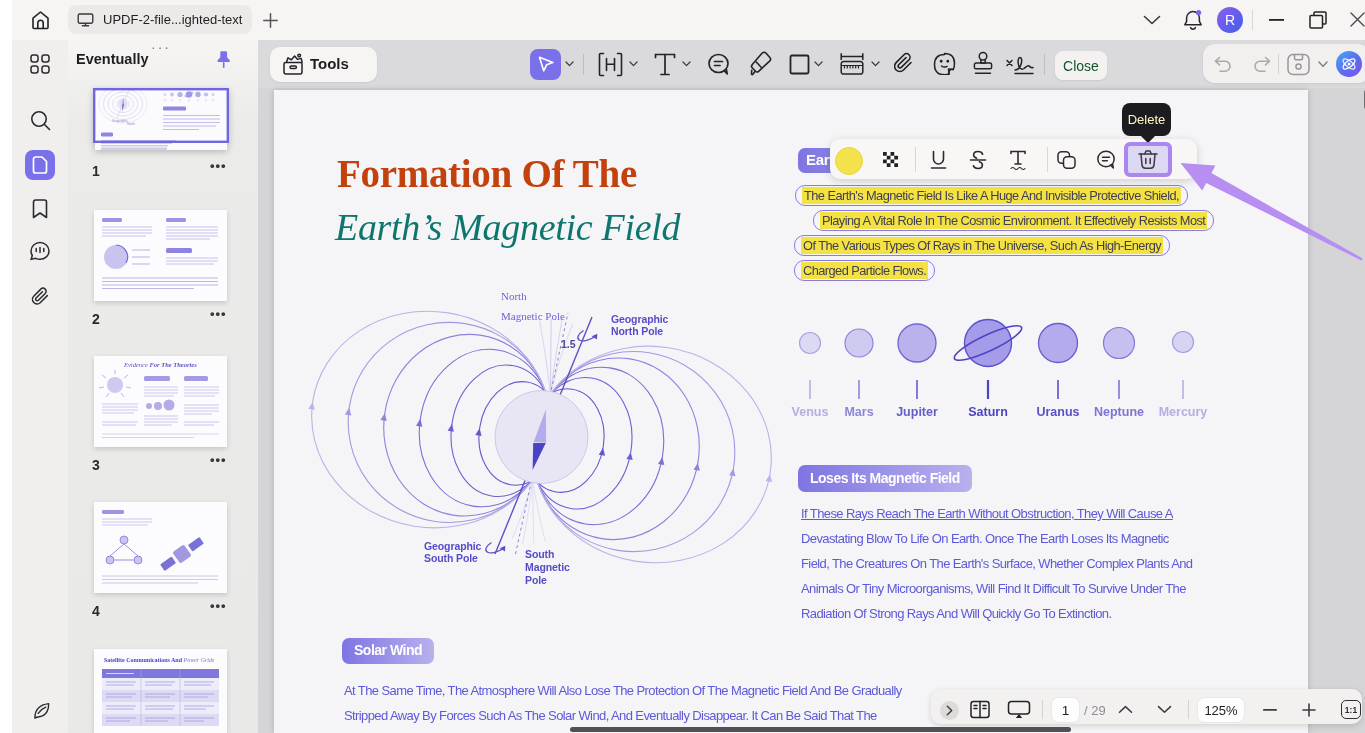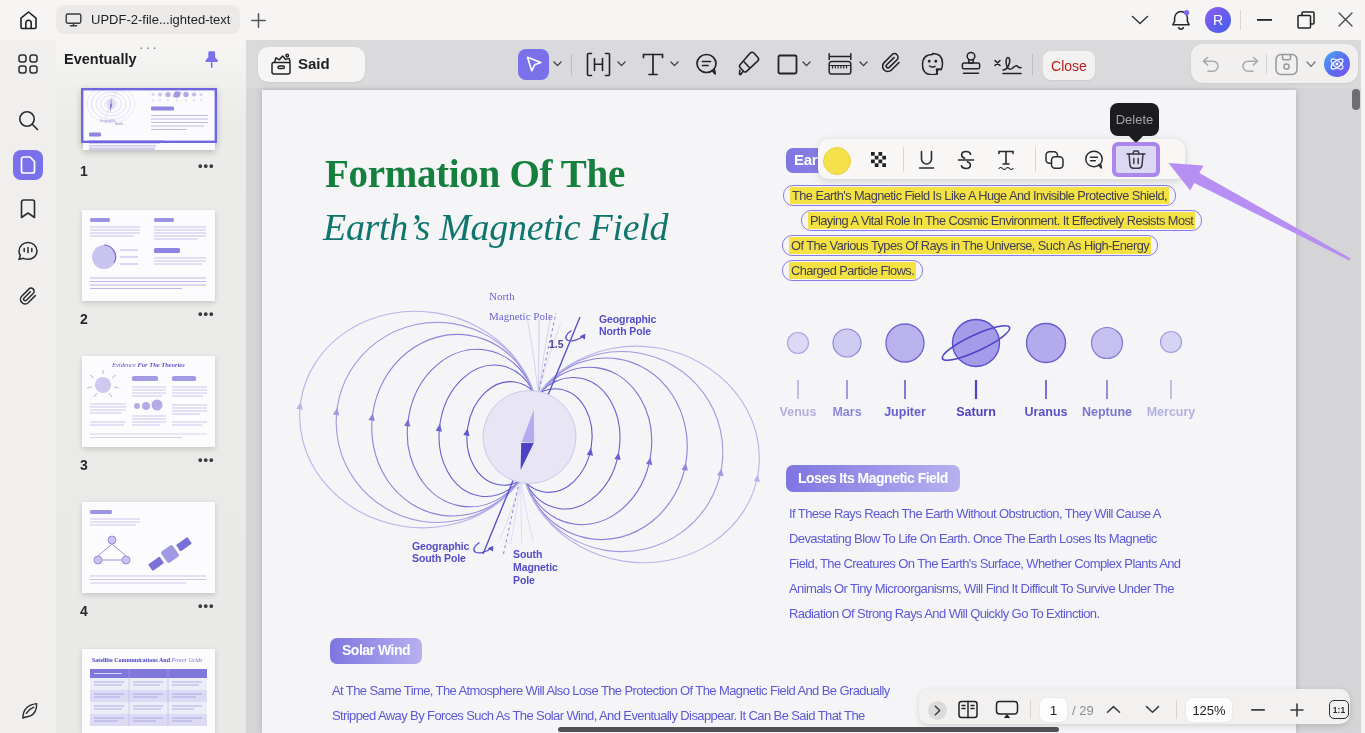--- a/index.html
+++ b/index.html
@@ -1,17 +1,17 @@
 <!DOCTYPE html>
 <html><head>
 <meta charset="utf-8">
 <style>
 * { margin:0; padding:0; box-sizing:border-box; }
 html,body { width:1365px; height:733px; overflow:hidden; font-family:"Liberation Sans", sans-serif; }
-#app { position:absolute; left:0; top:0; width:1253px; height:733px; background:#f6f5f3; }
+#app { position:absolute; left:12px; top:0; width:1253px; height:733px; background:#f6f5f3; }
 .abs { position:absolute; }
 
 
 #titlebar { position:absolute; left:0; top:0; width:1365px; height:40px; background:#f6f5f3; }
 #tab { position:absolute; left:56px; top:5px; width:184px; height:29px; background:#ebeae8; border-radius:8px; display:flex; align-items:center; padding-left:9px; color:#1f1f22; font-size:13px; white-space:nowrap; }
 
 
 #sidebar { position:absolute; left:0; top:40px; width:56px; height:693px; background:#f0efed; }
 #thumbpanel { position:absolute; left:56px; top:40px; width:190px; height:693px; background:linear-gradient(180deg,#f6f5f3 0%, #ebebe9 12%, #e9e9e7 100%); }
 
@@ -348,21 +348,21 @@
   </div>
   <div id="toolstrip"></div>
 
   <div class="abs" style="left:258px;top:47px;width:107px;height:35px;background:#f6f5f3;border-radius:10px;box-shadow:0 1px 2px rgba(0,0,0,0.08);"></div>
   <svg class="abs" style="left:270px;top:53px" width="24" height="23" viewBox="0 0 24 23" fill="none" stroke="#232327" stroke-width="1.5" stroke-linejoin="round" stroke-linecap="round">
     <path d="M3.5 9.5 h15 a1.5 1.5 0 0 1 1.5 1.5 v8 a2 2 0 0 1 -2 2 h-14 a2 2 0 0 1 -2 -2 v-8 a1.5 1.5 0 0 1 1.5 -1.5 Z"></path>
     <path d="M4.5 9.2 L6 4.8 l3.4 2 L12.6 3 l3 3.4 3.6 -1 0.9 3.8"></path>
     <rect x="8" y="13" width="6.4" height="2.6" rx="1.3"></rect>
     <circle cx="17.2" cy="2.6" r="1.3"></circle>
   </svg>
-  <div class="abs" style="left:298px;top:55px;font-size:15px;font-weight:bold;color:#1e1e21;">Said</div>
+  <div class="abs" style="left:298px;top:55px;font-size:15px;font-weight:bold;color:#1e1e21;">Tools</div>
 
   <div class="abs" style="left:518px;top:49px;width:31px;height:31px;background:#7a71ea;border-radius:8px;"></div>
   <svg class="abs" style="left:525px;top:55px" width="18" height="19" viewBox="0 0 18 19" fill="none" stroke="#fff" stroke-width="1.6" stroke-linejoin="round">
     <path d="M2.5 2.2 L15.8 7.6 L9.6 9.8 L6.7 15.8 Z"></path>
   </svg>
   <svg class="abs" style="left:553px;top:61px" width="9" height="6" viewBox="0 0 9 6" fill="none" stroke="#3c3c40" stroke-width="1.3" stroke-linecap="round" stroke-linejoin="round">
       <path d="M1 1 L4.5 4.6 L8 1"></path>
     </svg>
   <div class="abs" style="left:571px;top:54px;width:1px;height:21px;background:#bdbcbe;"></div>
 
@@ -431,21 +431,21 @@
     <path d="M2.5 22.3 h15" stroke-linecap="round"></path>
   </svg>
 
   <svg class="abs" style="left:993px;top:54px" width="30" height="22" viewBox="0 0 30 22" fill="none" stroke="#232327" stroke-width="1.5" stroke-linecap="round">
     <path d="M2 6.5 l5 5 M7 6.5 l-5 5"></path>
     <path d="M10 16 C13 16 15.5 13 16.5 8.5 C17 6 16.5 3.5 15 3.5 C13.5 3.5 12.8 6.5 13.2 9.5 C13.7 13.5 16 16.5 19 14.5 C21 13.2 22 11.5 23.5 11.8 C25 12.1 25 14 28 13.6"></path>
     <path d="M10 19.5 h18"></path>
   </svg>
   <div class="abs" style="left:1032px;top:54px;width:1px;height:21px;background:#bdbcbe;"></div>
 
-  <div class="abs" style="left:1043px;top:51px;width:52px;height:29px;background:#f3f2f0;border-radius:8px;box-shadow:0 1px 2px rgba(0,0,0,0.07);display:flex;align-items:center;justify-content:center;font-size:14px;color:#b91c1c;">Close</div>
+  <div class="abs" style="left:1043px;top:51px;width:52px;height:29px;background:#f3f2f0;border-radius:8px;box-shadow:0 1px 2px rgba(0,0,0,0.07);display:flex;align-items:center;justify-content:center;font-size:14px;color:#14532d;">Close</div>
 
   <div class="abs" style="left:1191px;top:44px;width:167px;height:39px;background:#f1f0ef;border-radius:12px;box-shadow:0 1px 3px rgba(0,0,0,0.08);"></div>
   <svg class="abs" style="left:1202px;top:56px" width="18" height="16" viewBox="0 0 18 16" fill="none" stroke="#aaa9ad" stroke-width="1.6" stroke-linecap="round" stroke-linejoin="round">
     <path d="M5.5 1.5 L1.5 5.2 L5.5 8.9"></path>
     <path d="M1.8 5.2 H11 a5 5 0 0 1 0 10 H6"></path>
   </svg>
   <svg class="abs" style="left:1241px;top:56px" width="18" height="16" viewBox="0 0 18 16" fill="none" stroke="#aaa9ad" stroke-width="1.6" stroke-linecap="round" stroke-linejoin="round">
     <path d="M12.5 1.5 L16.5 5.2 L12.5 8.9"></path>
     <path d="M16.2 5.2 H7 a5 5 0 0 0 0 10 h5"></path>
   </svg>
@@ -551,40 +551,40 @@
       <text x="28" y="101" fill="#b3afe0">Venus</text>
       <text x="77" y="101" fill="#8d86d8">Mars</text>
       <text x="135" y="101" fill="#655dcb">Jupiter</text>
       <text x="206" y="101" fill="#4d44c4">Saturn</text>
       <text x="276" y="101" fill="#5a51c8">Uranus</text>
       <text x="337" y="101" fill="#7d75d4">Neptune</text>
       <text x="401" y="101" fill="#b3afe3">Mercury</text>
     </g>
   </svg>
 
-  <div class="abs" style="left:325px;top:151px;font-family:'Liberation Serif',serif;font-weight:bold;font-size:39px;letter-spacing:-0.3px;color:#15803d;">Formation Of The</div>
+  <div class="abs" style="left:325px;top:151px;font-family:'Liberation Serif',serif;font-weight:bold;font-size:39px;letter-spacing:-0.3px;color:#c2410c;">Formation Of The</div>
   <div class="abs" style="left:323px;top:205px;font-family:'Liberation Serif',serif;font-style:italic;font-size:38px;letter-spacing:-0.3px;color:#0f766e;">Earth’s Magnetic Field</div>
 
   <div class="badge abs" style="left:786px;top:148px;height:25px;padding:3px 8px;font-size:15px;letter-spacing:-0.3px;">Earth Has A Magnetic Field</div>
 
   <div class="hl-line" style="left:783px;top:185px;">
       <span>The Earth's Magnetic Field Is Like A Huge And Invisible Protective Shield,</span>
     </div>
   <div class="hl-line" style="left:783px;top:210px;margin-left:18px;">
       <span>Playing A Vital Role In The Cosmic Environment. It Effectively Resists Most</span>
     </div>
   <div class="hl-line" style="left:782px;top:235px;justify-content:center;">
       <span>Of The Various Types Of Rays in The Universe, Such As High-Energy</span>
     </div>
   <div class="hl-line" style="left:782px;top:260px;text-align:center;">
       <span>Charged Particle Flows.</span>
     </div>
 
   <div class="badge abs" style="left:786px;top:465px;height:27px;padding:4.5px 12px;font-size:14px;letter-spacing:-0.5px;">Loses Its Magnetic Field</div>
-  <div class="para abs" style="left:789px;top:506px;">If These Rays Reach The Earth Without Obstruction, They Will Cause A</div>
+  <div class="para abs" style="left:789px;top:506px;text-decoration:underline;">If These Rays Reach The Earth Without Obstruction, They Will Cause A</div>
   <div class="para abs" style="left:789px;top:531px;">Devastating Blow To Life On Earth. Once The Earth Loses Its Magnetic</div>
   <div class="para abs" style="left:789px;top:556px;">Field, The Creatures On The Earth's Surface, Whether Complex Plants And</div>
   <div class="para abs" style="left:789px;top:581px;">Animals Or Tiny Microorganisms, Will Find It Difficult To Survive Under The</div>
   <div class="para abs" style="left:789px;top:606px;">Radiation Of Strong Rays And Will Quickly Go To Extinction.</div>
 
   <div class="badge abs" style="left:330px;top:638px;height:26px;padding:4px 12px;font-size:14px;letter-spacing:-0.5px;">Solar Wind</div>
   <div class="para abs" style="left:332px;top:683px;">At The Same Time, The Atmosphere Will Also Lose The Protection Of The Magnetic Field And Be Gradually</div>
   <div class="para abs" style="left:332px;top:708px;">Stripped Away By Forces Such As The Solar Wind, And Eventually Disappear. It Can Be Said That The</div>
 
   <div class="abs" style="left:818px;top:139px;width:367px;height:40px;background:#f8f7f6;border-radius:10px;box-shadow:0 2px 8px rgba(0,0,0,0.16);"></div>
@@ -632,21 +632,21 @@
   </svg>
 
   <div class="abs" style="left:1112px;top:142px;width:48px;height:35px;background:#dcd7f2;border:4px solid #ab86ec;border-radius:6px;"></div>
   <svg class="abs" style="left:1125px;top:148px" width="22" height="23" viewBox="0 0 22 23" fill="none" stroke="#3a3a40" stroke-width="1.5" stroke-linecap="round" stroke-linejoin="round">
     <path d="M2 6 H20"></path>
     <path d="M7.8 5.8 L9 3 H13 L14.2 5.8"></path>
     <path d="M4 6 l1 11.2 a3.4 3.4 0 0 0 3.4 3 h5.2 a3.4 3.4 0 0 0 3.4 -3 L18 6"></path>
     <path d="M8.8 10.5 v5 M13.2 10.5 v5"></path>
   </svg>
 
-  <div class="abs" style="left:1110px;top:103px;width:49px;height:33px;background:#1c1b1f;border-radius:8px;color:#a3a3a3;font-size:13px;display:flex;align-items:center;justify-content:center;">Delete</div>
+  <div class="abs" style="left:1110px;top:103px;width:49px;height:33px;background:#1c1b1f;border-radius:8px;color:#fef9c3;font-size:13px;display:flex;align-items:center;justify-content:center;">Delete</div>
   <svg class="abs" style="left:1128px;top:135px" width="16" height="8" viewBox="0 0 16 8">
       <path d="M0 0 H16 L9.6 6.6 a2.3 2.3 0 0 1 -3.2 0 Z" fill="#1c1b1f"></path>
     </svg>
 
   <svg class="abs" style="left:1160px;top:155px" width="200" height="115" viewBox="0 0 200 115">
     <path d="M8.5 8 L43.4 10.6 L39.4 18.1 L190.6 103.4 L189.4 105.6 L34.2 27.9 L30.2 35.4 Z" fill="#b78ff2"></path>
   </svg>
 
   <div class="abs" style="left:919px;top:689px;width:431px;height:35px;background:#f2f1f0;border-radius:10px;box-shadow:0 2px 6px rgba(0,0,0,0.14);"></div>
   <div class="abs" style="left:928px;top:701px;width:19px;height:19px;border-radius:50%;background:#dcdbda;"></div>

